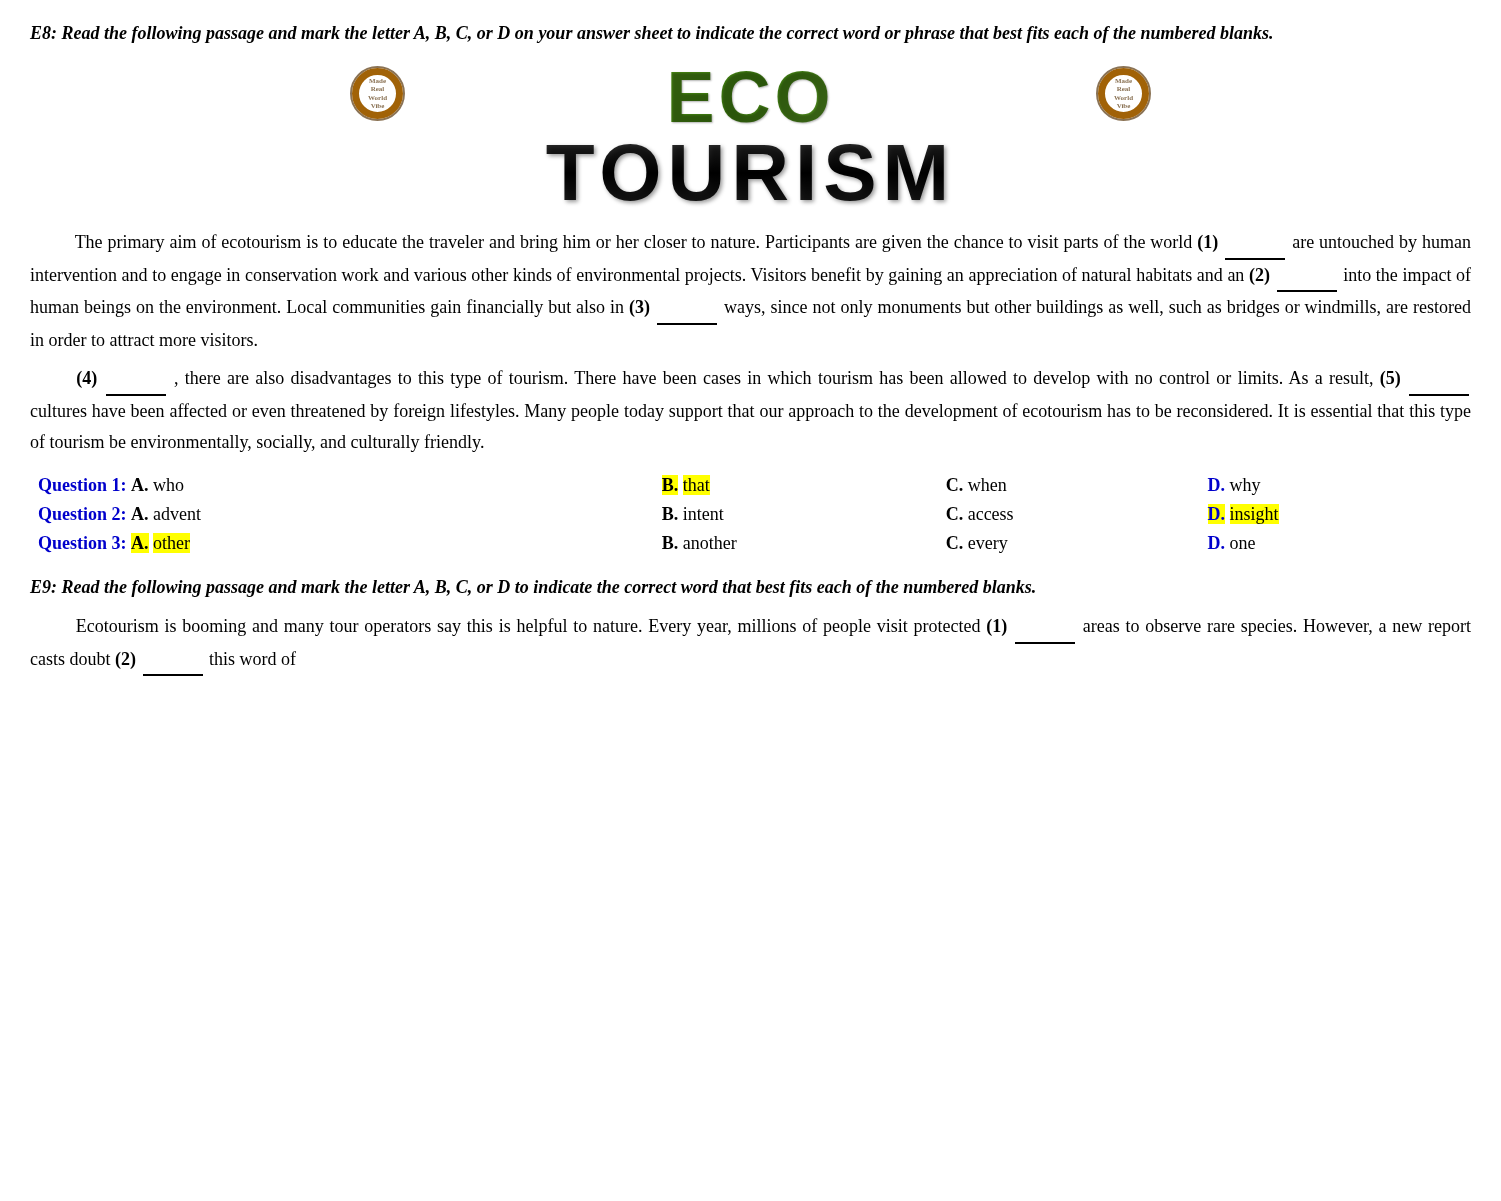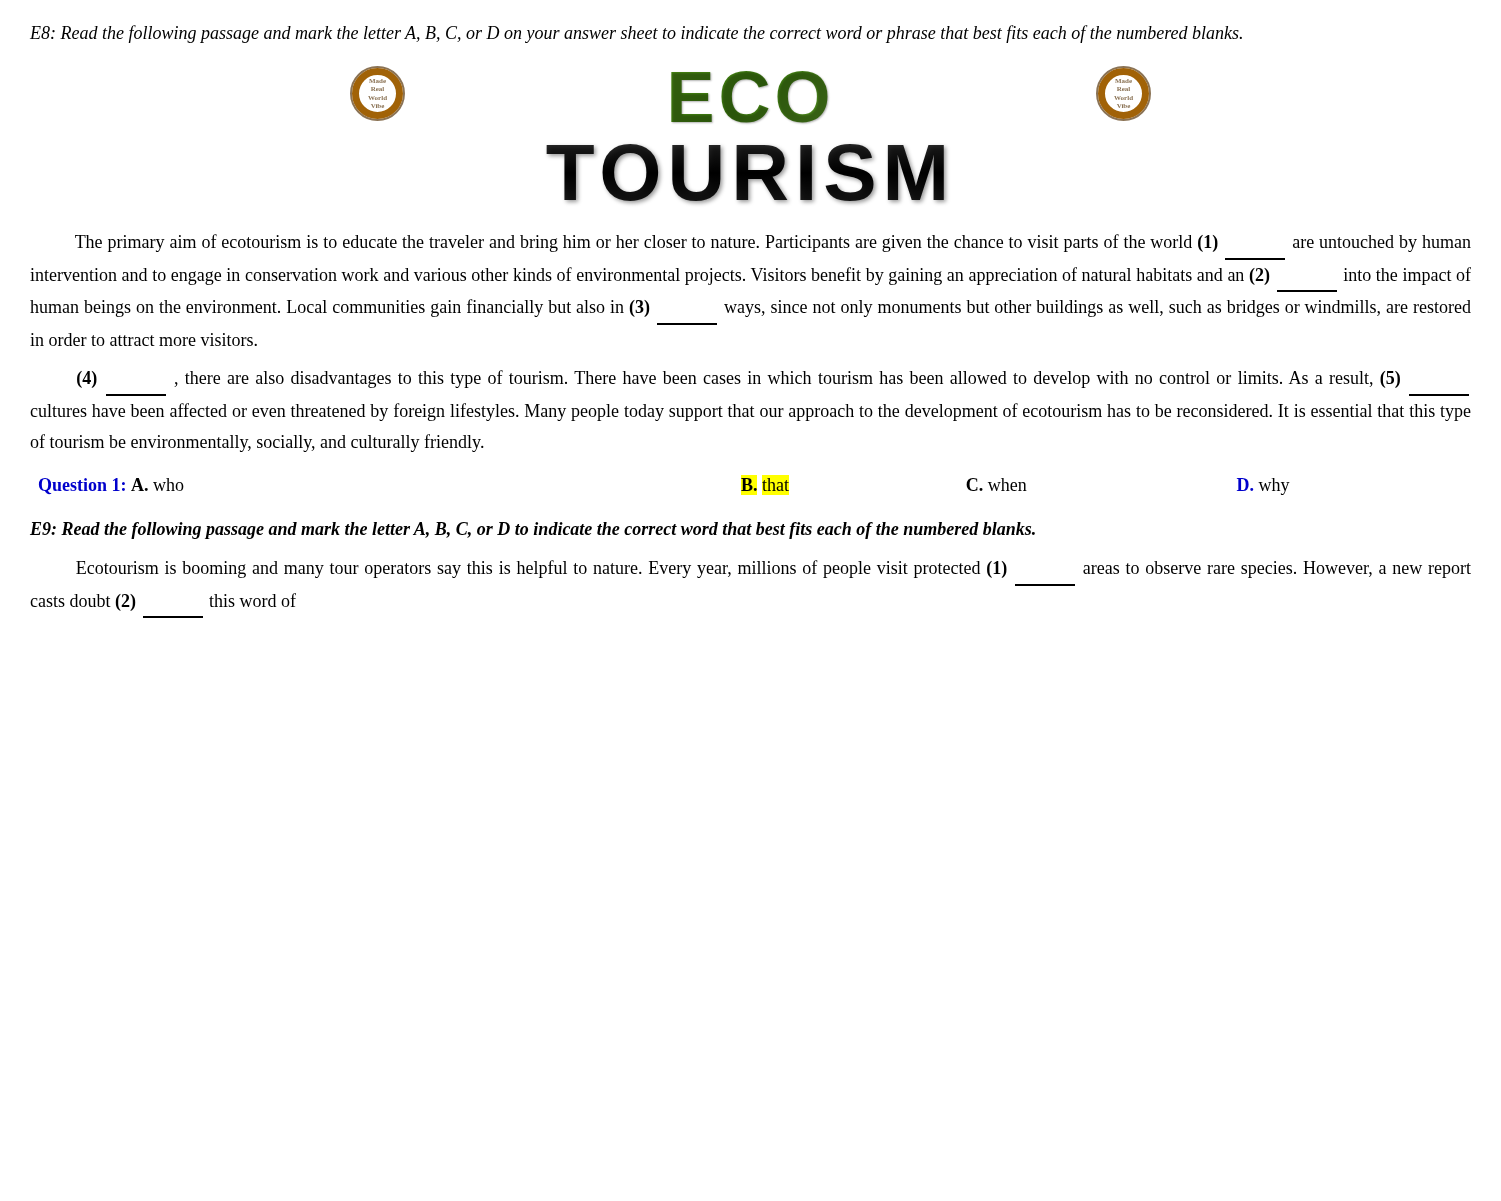--- a/index.html
+++ b/index.html
@@ -7,21 +7,21 @@
       background: #fff;
       font-family: "Times New Roman", Times, serif;
       font-size: 18px;
       color: #000;
       padding: 20px 30px;
       max-width: 1501px;
     }
 
     .instruction {
       font-style: italic;
-      font-weight: normal;
+      font-weight: bold;
       font-size: 18px;
       margin-bottom: 14px;
       line-height: 1.5;
     }
 
     .logo-container {
       text-align: center;
       margin-bottom: 14px;
       position: relative;
     }
@@ -210,21 +210,59 @@
       <td>
         <span class="q-answer">C.</span>
         <span>when</span>
       </td>
       <td>
         <span class="q-answer" style="color:#0000cc;font-weight:bold;">D.</span>
         <span>why</span>
       </td>
     </tr>
 
-
+    <tr>
+      <td>
+        <span class="q-label">Question 2:</span>
+        <span class="q-answer">A.</span>
+        <span>advent</span>
+      </td>
+      <td>
+        <span class="q-answer">B.</span>
+        <span>intent</span>
+      </td>
+      <td>
+        <span class="q-answer">C.</span>
+        <span>access</span>
+      </td>
+      <td>
+        <span class="q-answer highlight-yellow" style="color:#0000cc;font-weight:bold;">D.</span>
+        <span class="highlight-yellow">insight</span>
+      </td>
+    </tr>
+
+    <tr>
+      <td>
+        <span class="q-label">Question 3:</span>
+        <span class="q-answer highlight-yellow">A.</span>
+        <span class="highlight-yellow">other</span>
+      </td>
+      <td>
+        <span class="q-answer">B.</span>
+        <span>another</span>
+      </td>
+      <td>
+        <span class="q-answer">C.</span>
+        <span>every</span>
+      </td>
+      <td>
+        <span class="q-answer" style="color:#0000cc;font-weight:bold;">D.</span>
+        <span>one</span>
+      </td>
+    </tr>
 
 
   </tbody>
 </table>
 
 <p class="instruction2">E9: Read the following passage and mark the letter A, B, C, or D to indicate the correct word that best fits each of the numbered blanks.</p>
 
 <div class="passage2">
   <span class="indent"></span>
   <span>Ecotourism is booming and many tour operators say this is helpful to nature. Every year, millions of people visit protected</span>

